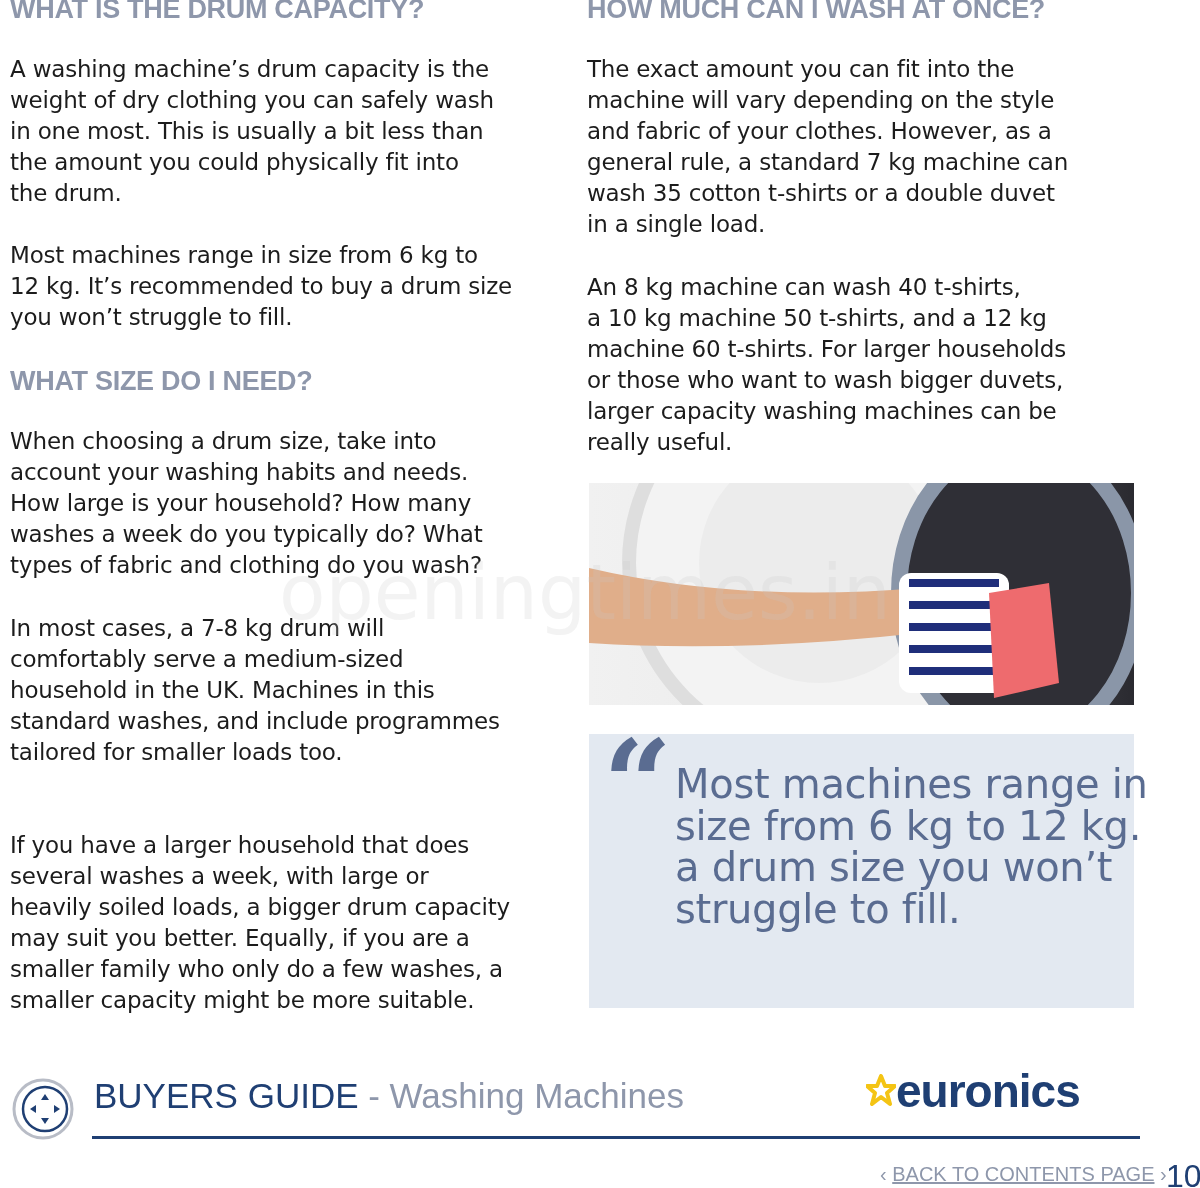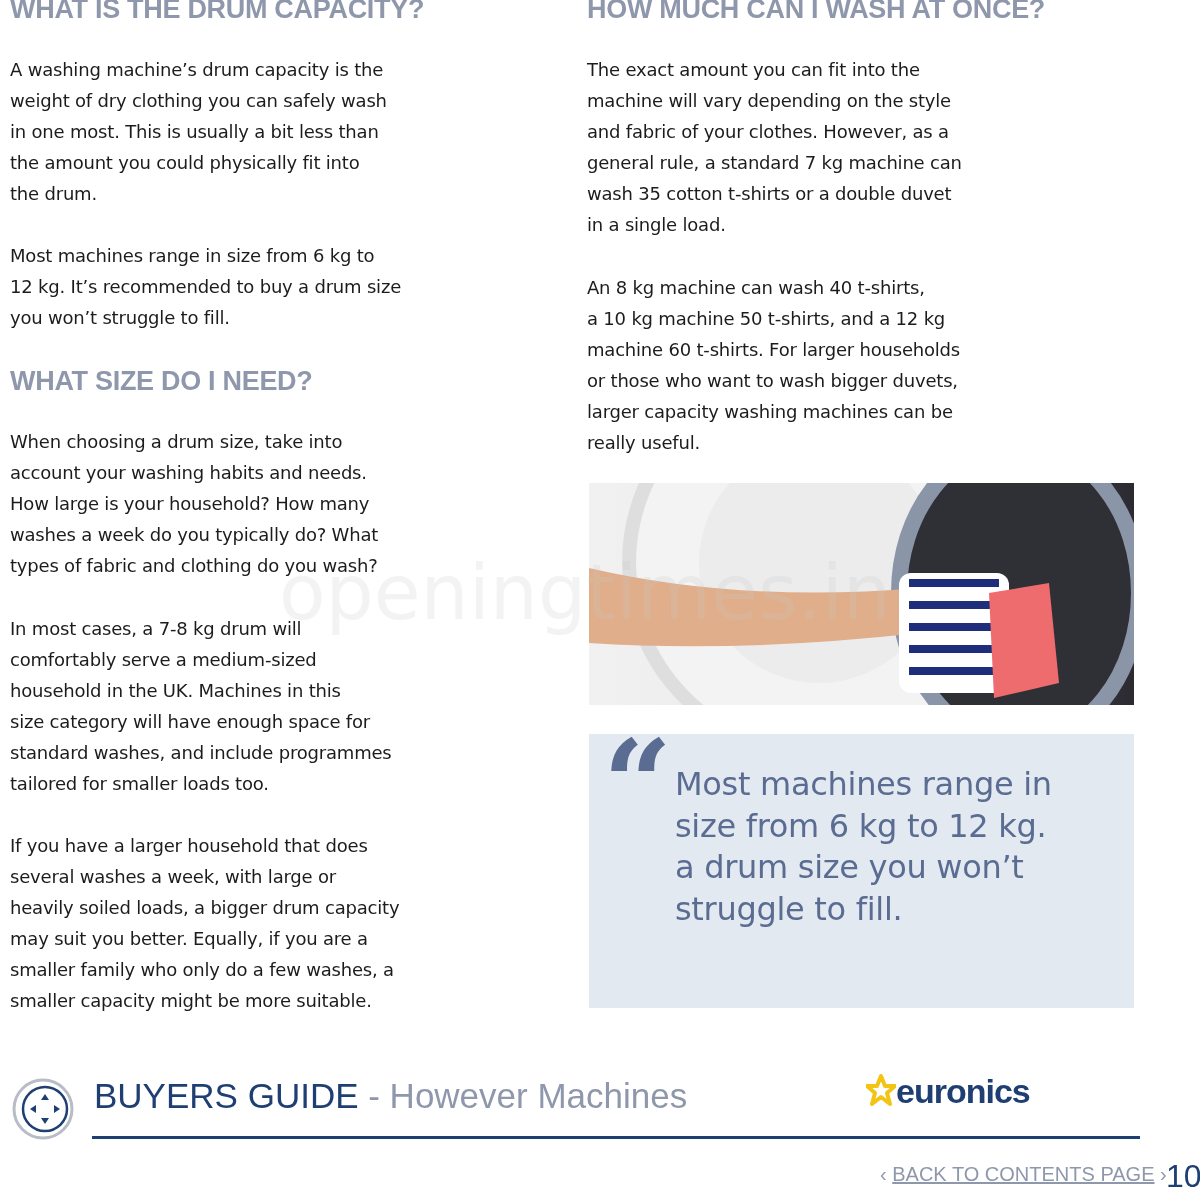--- a/index.html
+++ b/index.html
@@ -5,54 +5,54 @@
   html, body { margin:0; padding:0; }
   body {
     width:1200px; height:1188px; position:relative; overflow:hidden;
     background:#ffffff; font-family:"DejaVu Sans", sans-serif; color:#1c1c1c;
   }
   .h {
     position:absolute; font-family:"Liberation Sans", sans-serif; font-weight:bold;
     color:#8e97ab; font-size:27px; letter-spacing:-0.3px; white-space:nowrap; margin:0;
   }
   .para {
-    position:absolute; font-size:18px; line-height:31.1px; letter-spacing:-0.2px;
+    position:absolute; font-size:23px; line-height:31.1px; letter-spacing:-0.2px;
     color:#1c1c1c; margin:0;
   }
   .para span { display:block; white-space:nowrap; }
   .photo {
     position:absolute; left:589px; top:483px; width:545px; height:222px; overflow:hidden;
     background:linear-gradient(90deg,#f1f1f1 0%,#ebebeb 40%,#e3e3e3 60%,#4a4a50 75%,#2a2a30 100%);
   }
   .quote-box {
     position:absolute; left:589px; top:734px; width:545px; height:274px; background:#e3e9f1;
   }
   .quote-mark {
     position:absolute; left:14px; top:-10px; font-family:"DejaVu Serif", serif; font-weight:bold;
     font-size:120px; color:#5a6c91; line-height:1;
   }
   .quote-text {
-    position:absolute; left:86px; top:30px; font-size:32px; line-height:41.5px; color:#5a6c91;
+    position:absolute; left:86px; top:30px; font-size:40px; line-height:41.5px; color:#5a6c91;
     letter-spacing:-0.3px;
   }
   .quote-text span { display:block; white-space:nowrap; }
   .watermark {
     position:absolute; left:255px; top:548px; font-size:76px; color:rgba(200,200,200,0.22);
     white-space:nowrap; pointer-events:none;margin-left:24px;
   }
   .footer-title {
     position:absolute; left:94px; top:1076px; font-size:35px; white-space:nowrap;
     font-family:"Liberation Sans", sans-serif;
   }
   .ft-main { color:#1f3f73; }
   .ft-sub { color:#8e97ab; }
   .footer-rule { position:absolute; left:92px; top:1136px; width:1048px; height:3px; background:#1f3f73; }
   .logo { position:absolute; left:866px; top:1066px; height:50px; display:flex; align-items:center; }
   .logo-text {
-    font-family:"Liberation Sans", sans-serif; font-weight:bold; font-size:34px; color:#1f3f73; letter-spacing:-1px;
+    font-family:"Liberation Sans", sans-serif; font-weight:bold; font-size:46px; color:#1f3f73; letter-spacing:-1px;
   }
   .back-link {
     position:absolute; left:880px; top:1163px; font-size:20px; color:#8e97ab; white-space:nowrap;
     font-family:"Liberation Sans", sans-serif;
   }
   .back-link .lbl { text-decoration:underline; }
   .page-num { position:absolute; left:1166px; top:1158px; font-size:32px; color:#1f3f73; font-family:"Liberation Sans", sans-serif; }
 </style>
 </head>
 <body>
@@ -75,21 +75,20 @@
   <span>When choosing a drum size, take into</span>
   <span>account your washing habits and needs.</span>
   <span>How large is your household? How many</span>
   <span>washes a week do you typically do? What</span>
   <span>types of fabric and clothing do you wash?</span>
 </p>
 <p class="para" style="left:10px; top:613px;">
   <span>In most cases, a 7-8 kg drum will</span>
   <span>comfortably serve a medium-sized</span>
   <span>household in the UK. Machines in this</span>
-  <span>size category will have enough space for</span>
   <span>standard washes, and include programmes</span>
   <span>tailored for smaller loads too.</span>
 </p>
 <p class="para" style="left:10px; top:830px;">
   <span>If you have a larger household that does</span>
   <span>several washes a week, with large or</span>
   <span>heavily soiled loads, a bigger drum capacity</span>
   <span>may suit you better. Equally, if you are a</span>
   <span>smaller family who only do a few washes, a</span>
   <span>smaller capacity might be more suitable.</span>
@@ -149,21 +148,21 @@
     <circle cx="31" cy="31" r="29" fill="#ffffff" stroke="#b8bcc6" stroke-width="3"></circle>
     <circle cx="33" cy="31" r="22" fill="#ffffff" stroke="#1f3f73" stroke-width="2.5"></circle>
     <polygon points="33,16 29,22 37,22" fill="#1f3f73"></polygon>
     <polygon points="33,46 29,40 37,40" fill="#1f3f73"></polygon>
     <polygon points="18,31 24,27 24,35" fill="#1f3f73"></polygon>
     <polygon points="48,31 42,27 42,35" fill="#1f3f73"></polygon>
   </svg>
 </div>
 
 <div class="footer-title">
-  <span class="ft-main">BUYERS GUIDE</span><span class="ft-sub"> - However Machines</span>
+  <span class="ft-main">BUYERS GUIDE</span><span class="ft-sub"> - Washing Machines</span>
 </div>
 
 <div class="logo">
   <svg width="30" height="34" viewBox="0 0 30 34">
     <polygon points="15,2 19,12 29,12 21,19 24,30 15,23 6,30 9,19 1,12 11,12" fill="none" stroke="#f4c414" stroke-width="4" stroke-linejoin="round"></polygon>
   </svg>
   <span class="logo-text">euronics</span>
 </div>
 
 <div class="footer-rule"></div>

